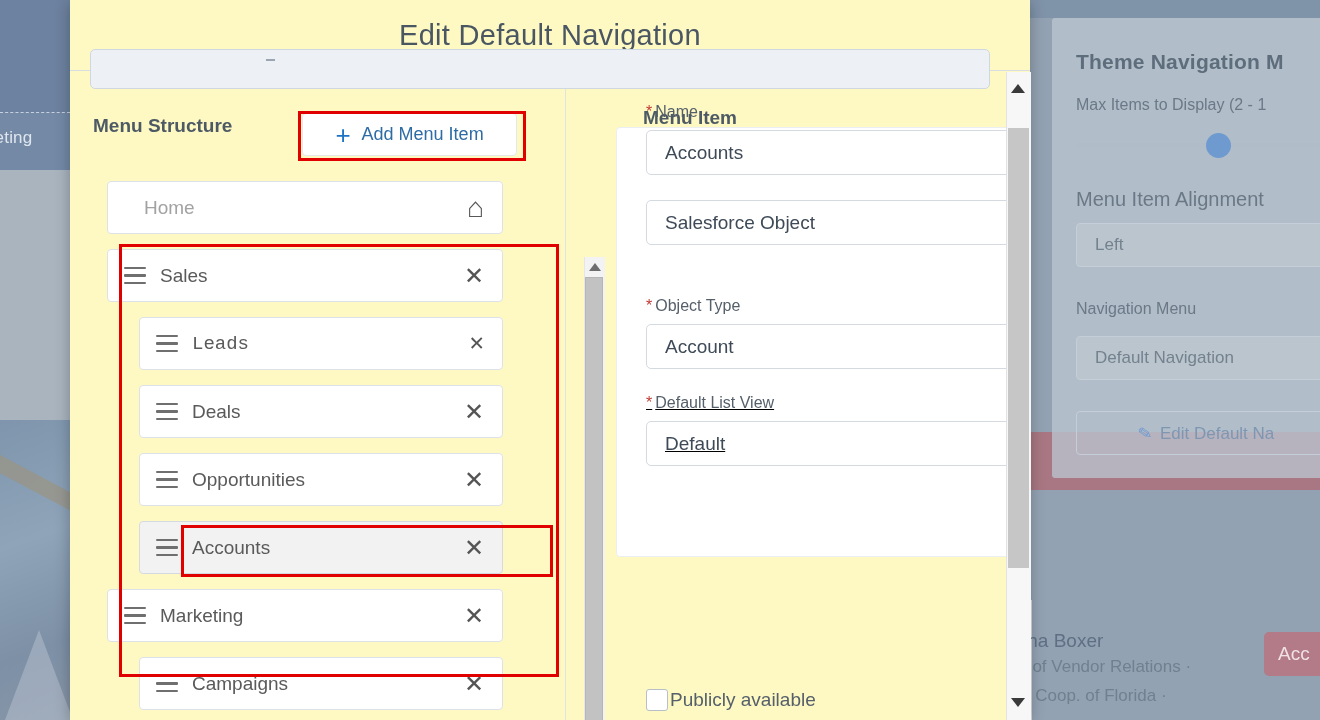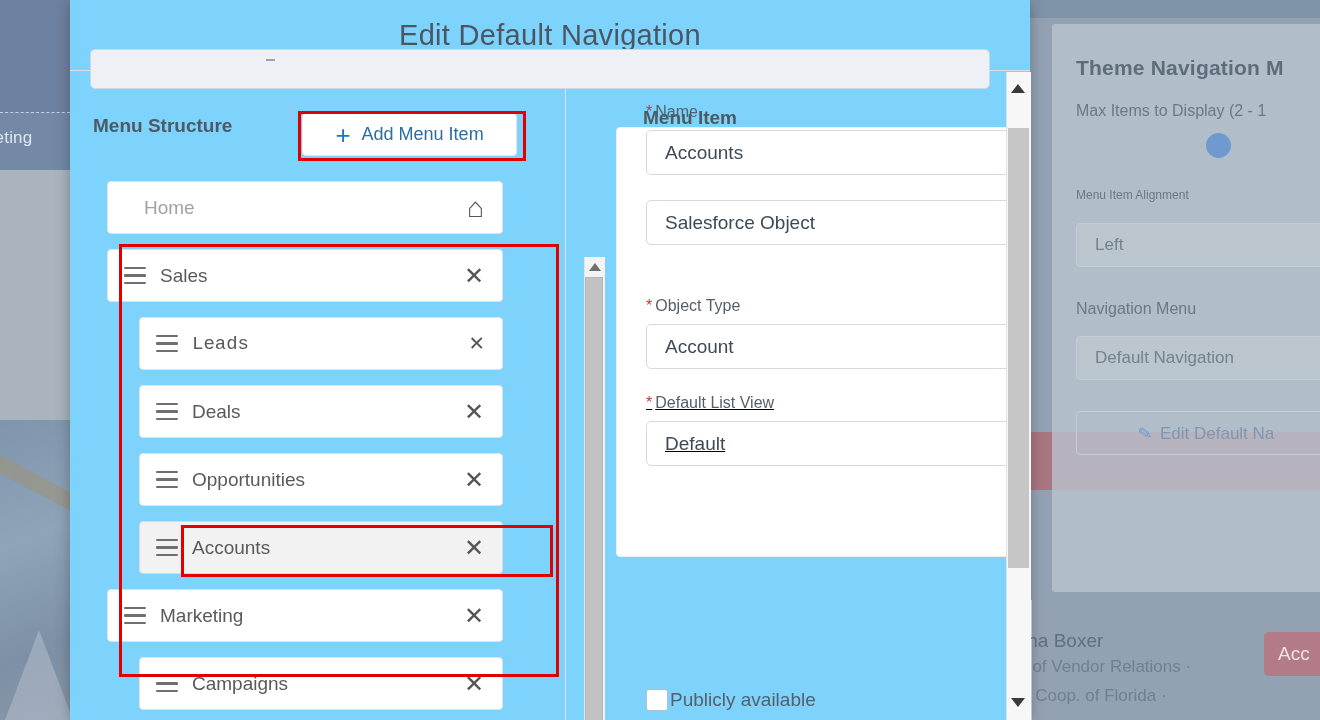--- a/index.html
+++ b/index.html
@@ -88,22 +88,22 @@
     background: #93a2b3;
   }
   .bg-right-top-band {
     position: absolute;
     left: 1030px; top: 0;
     width: 290px; height: 18px;
     background: #7f93a9;
   }
   .bg-panel {
     position: absolute;
-    left: 1052px; top: 24px;
-    width: 268px; height: 568px;
+    left: 1052px; top: 18px;
+    width: 268px; height: 460px;
     background: rgba(186,196,206,.78);
     border-radius: 3px 0 0 3px;
   }
   .bg-panel h3 {
     margin: 0;
     padding: 32px 0 0 24px;
     font-size: 21px;
     font-weight: bold;
     color: #5e6d7c;
     white-space: nowrap;
@@ -203,21 +203,21 @@
     left: 1030px; top: 432px;
     width: 290px; height: 58px;
     background: #a87783;
   }
 
   
   #modal {
     position: absolute;
     left: 70px; top: 0;
     width: 960px; height: 720px;
-    background: #7dd3fc;
+    background: #fef9c3;
     box-shadow: 0 2px 14px rgba(0,0,0,.28);
     overflow: hidden;
   }
   #modal-header {
     height: 71px;
     border-bottom: 1px solid #d8dde3;
     display: flex;
     align-items: center;
     justify-content: center;
     box-sizing: border-box;
@@ -522,21 +522,21 @@
   <div class="bg-red-band"></div>
 
   <div class="bg-panel">
     <h3>Theme Navigation M</h3>
     <div class="bg-label">Max Items to Display (2 - 1</div>
   </div>
   <div class="bg-slider-track"></div>
   <div class="bg-slider-thumb"></div>
 
   <div class="bg-panel" style="top:180px;height:1px;background:transparent;"></div>
-  <div style="position:absolute;left:1076px;top:188px;font-size:12px;color:#6b7987;white-space:nowrap;">Menu Item Alignment</div>
+  <div style="position:absolute;left:1076px;top:188px;font-size:20px;color:#6b7987;white-space:nowrap;">Menu Item Alignment</div>
   <div class="bg-input" style="top:223px;">Left</div>
 
   <div style="position:absolute;left:1076px;top:300px;font-size:16px;color:#6b7987;white-space:nowrap;">Navigation Menu</div>
   <div class="bg-input" style="top:336px;">Default Navigation</div>
 
   <div class="bg-edit-btn">
     <span class="bg-pencil">✎</span><span>Edit Default Na</span>
   </div>
 
   <div class="bg-dropdown-card"></div>

